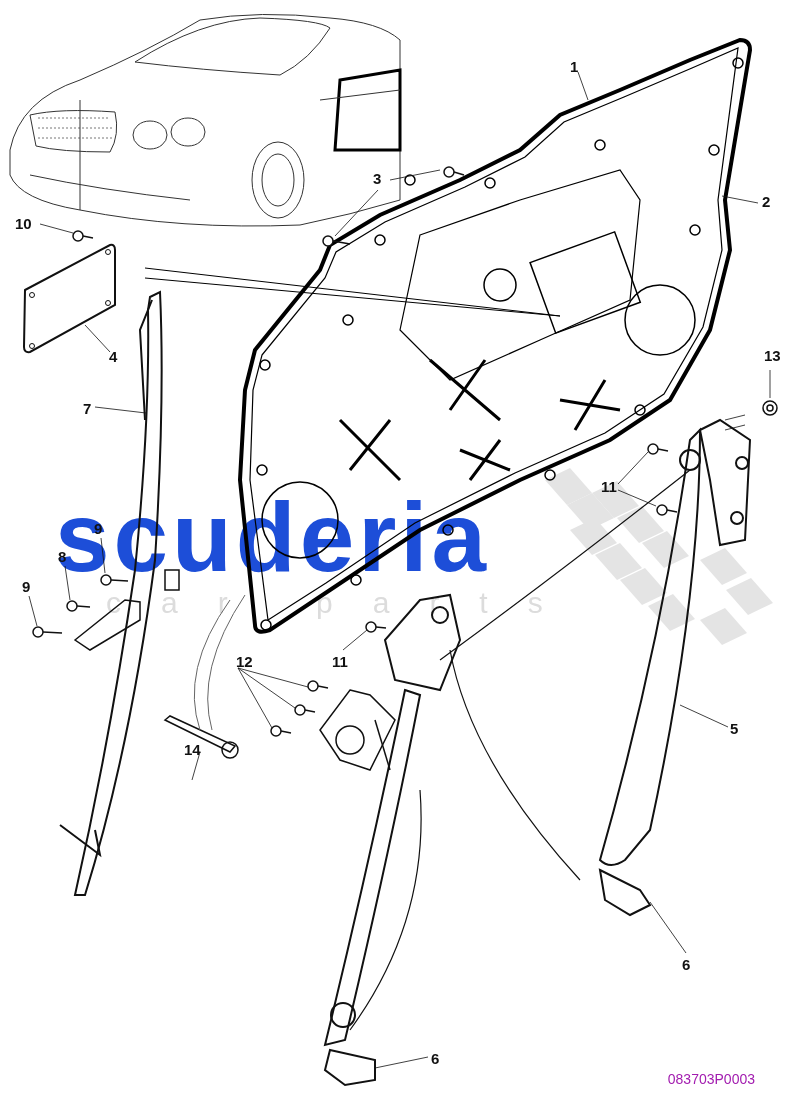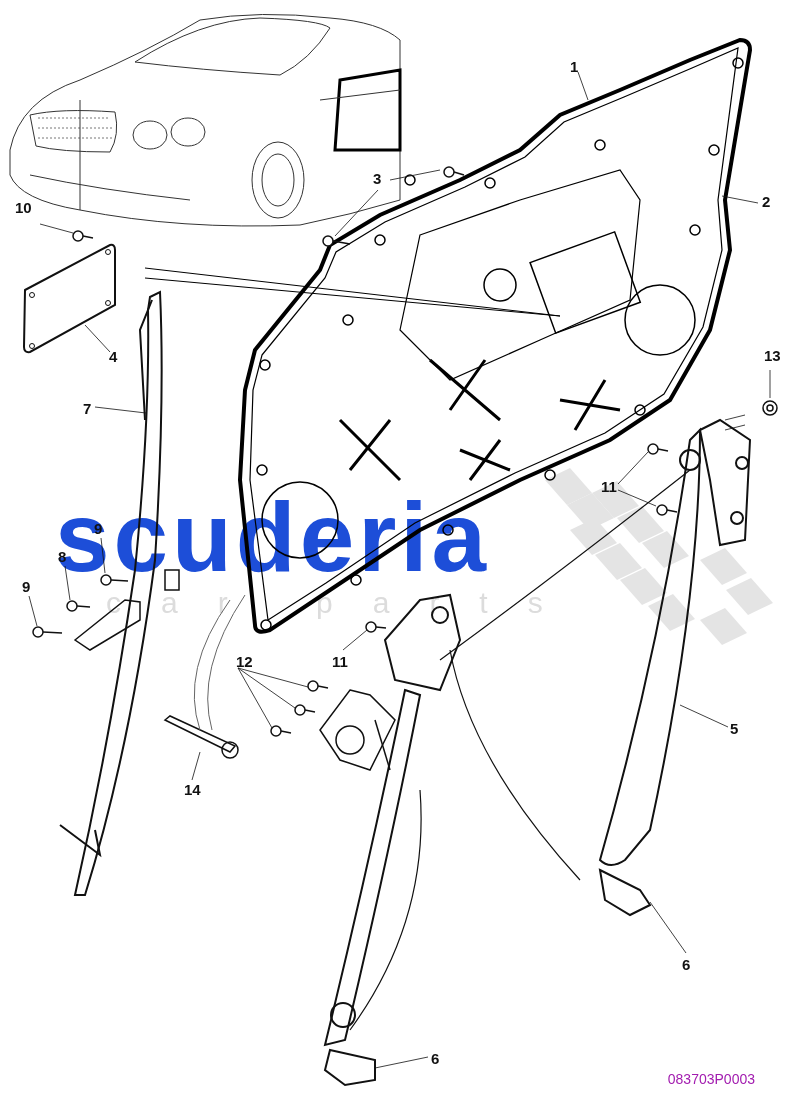--- a/index.html
+++ b/index.html
@@ -219,21 +219,21 @@
   <div class="callout" style="left:762px;top:194px;">2</div>
   <div class="callout" style="left:373px;top:171px;">3</div>
   <div class="callout" style="left:109px;top:349px;">4</div>
   <div class="callout" style="left:730px;top:721px;">5</div>
   <div class="callout" style="left:682px;top:957px;">6</div>
   <div class="callout" style="left:431px;top:1051px;">6</div>
   <div class="callout" style="left:83px;top:401px;">7</div>
   <div class="callout" style="left:58px;top:549px;">8</div>
   <div class="callout" style="left:94px;top:521px;">9</div>
   <div class="callout" style="left:22px;top:579px;">9</div>
-  <div class="callout" style="left:15px;top:200px;">10</div>
+  <div class="callout" style="left:15px;top:216px;">10</div>
   <div class="callout" style="left:601px;top:479px;">11</div>
   <div class="callout" style="left:332px;top:654px;">11</div>
   <div class="callout" style="left:236px;top:654px;">12</div>
   <div class="callout" style="left:764px;top:348px;">13</div>
-  <div class="callout" style="left:184px;top:782px;">14</div>
+  <div class="callout" style="left:184px;top:742px;">14</div>
 
   <div class="diagram-code">083703P0003</div>
 </div>
 
 </body></html>

